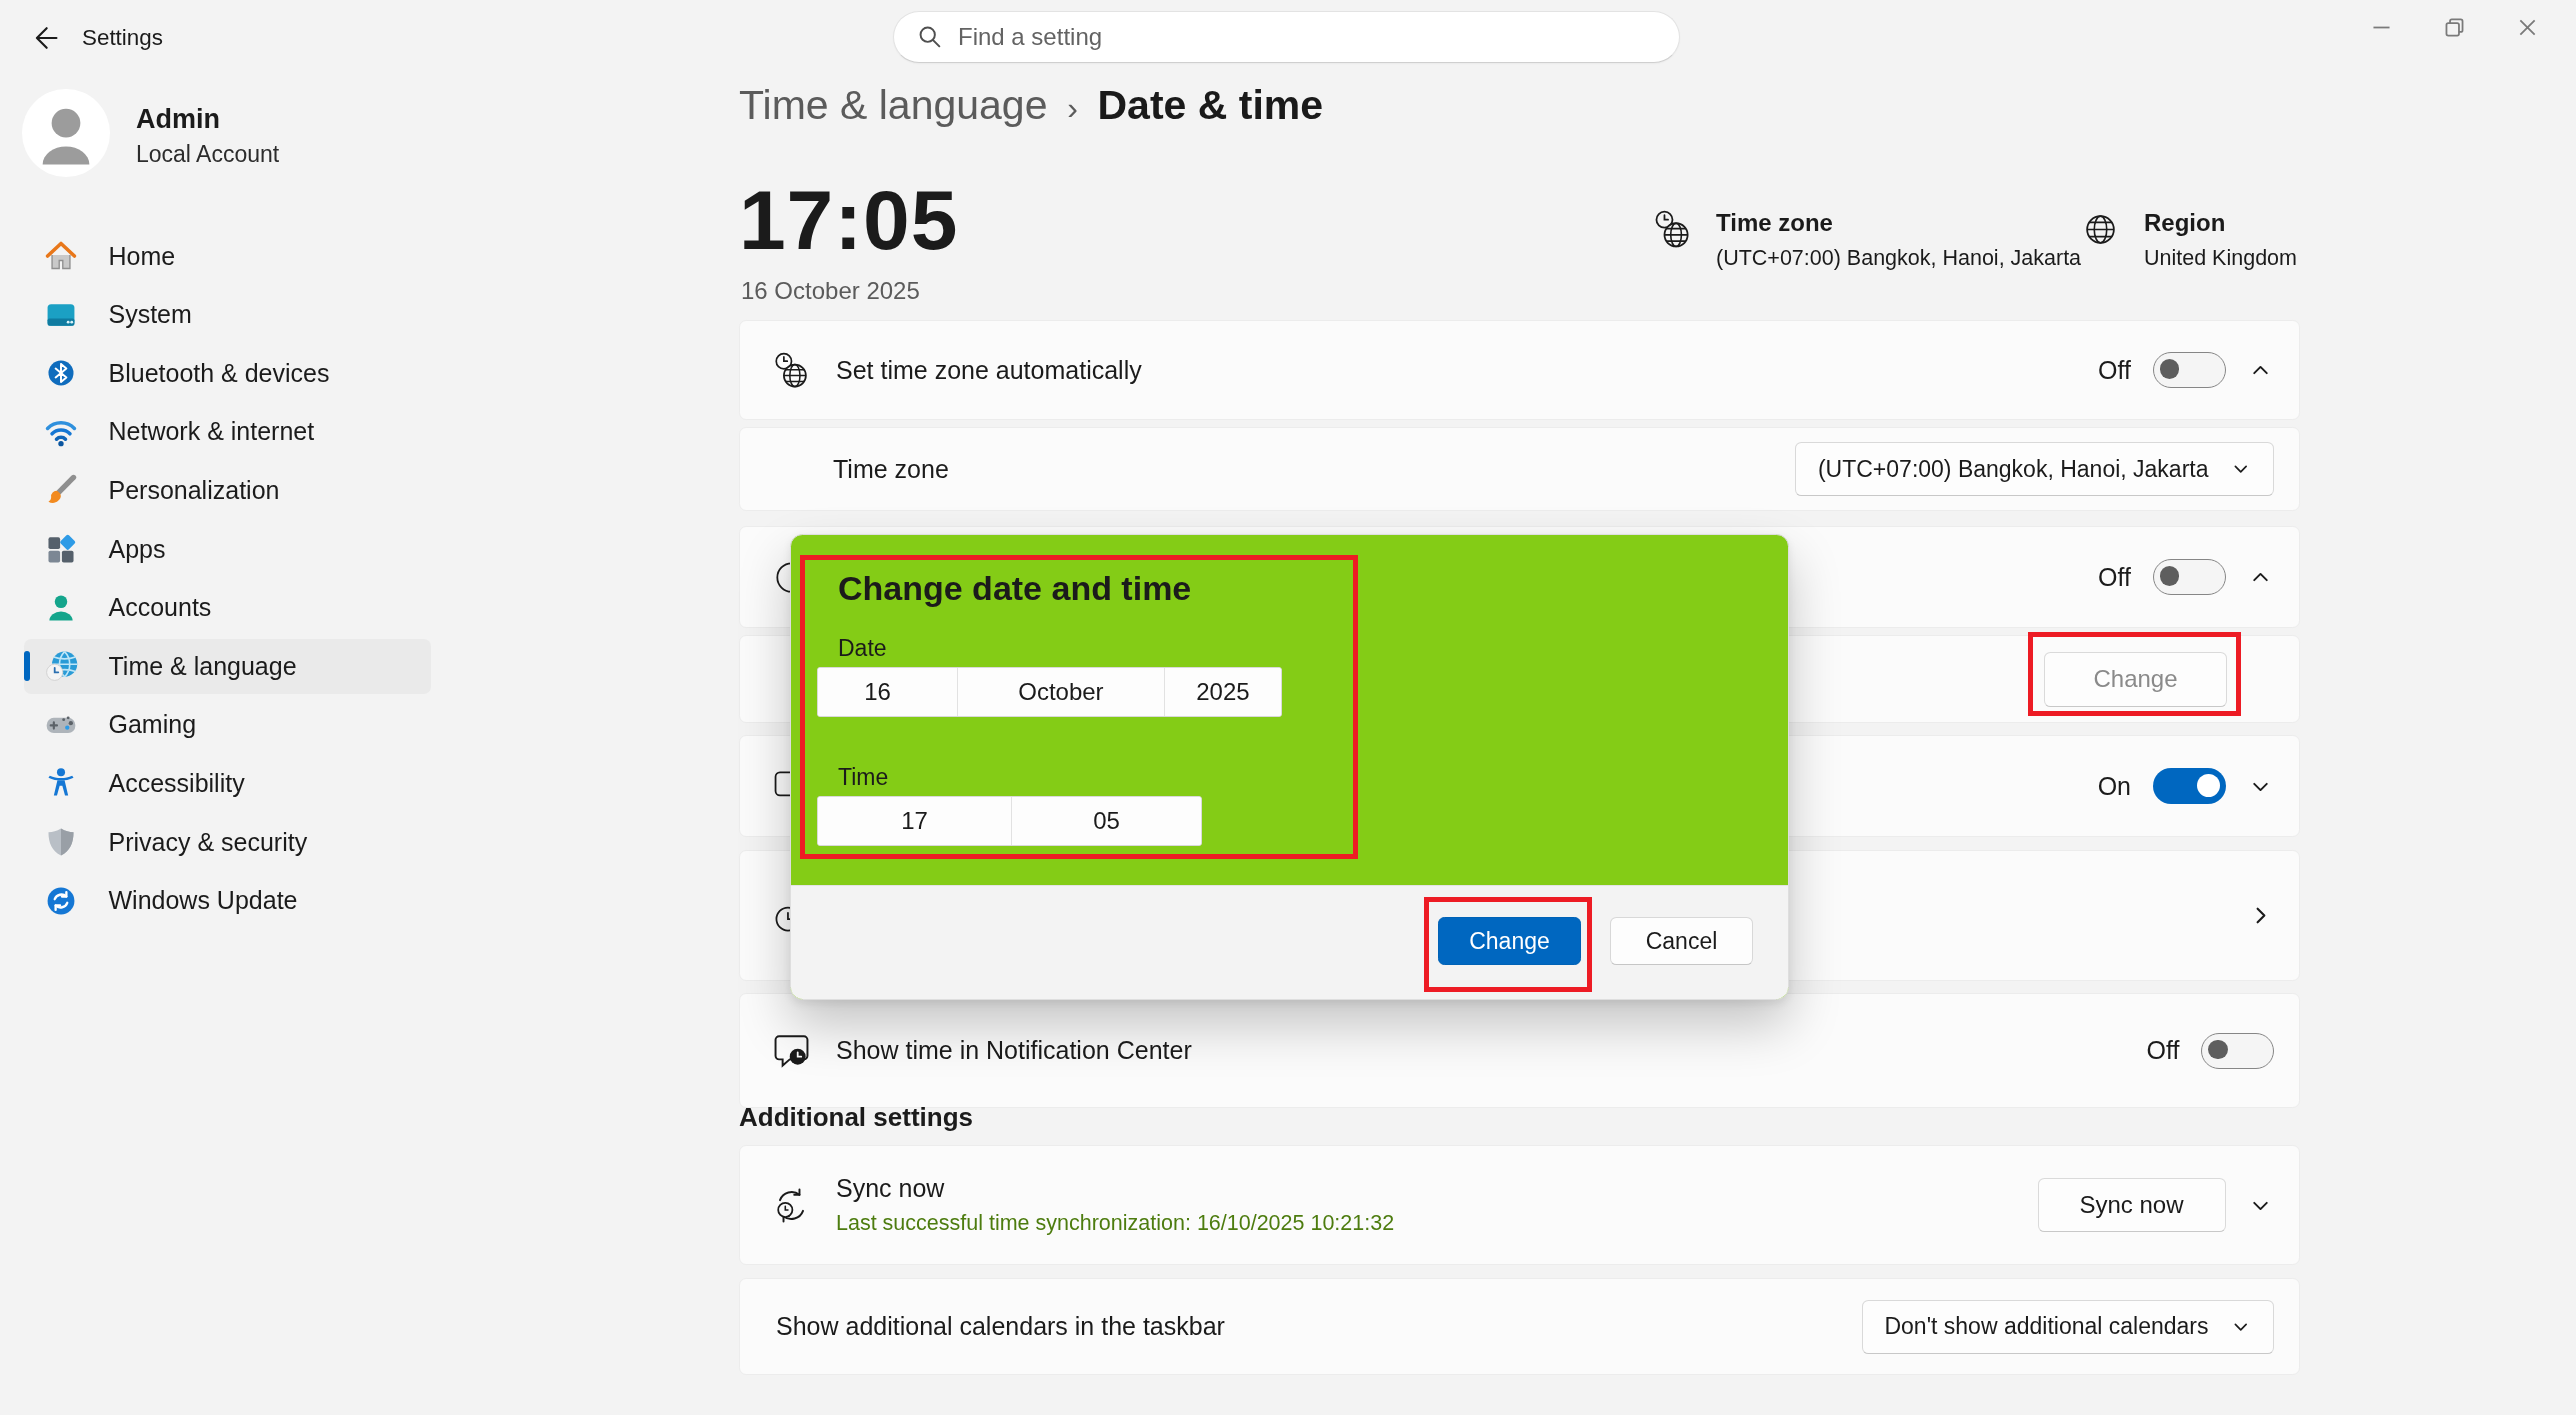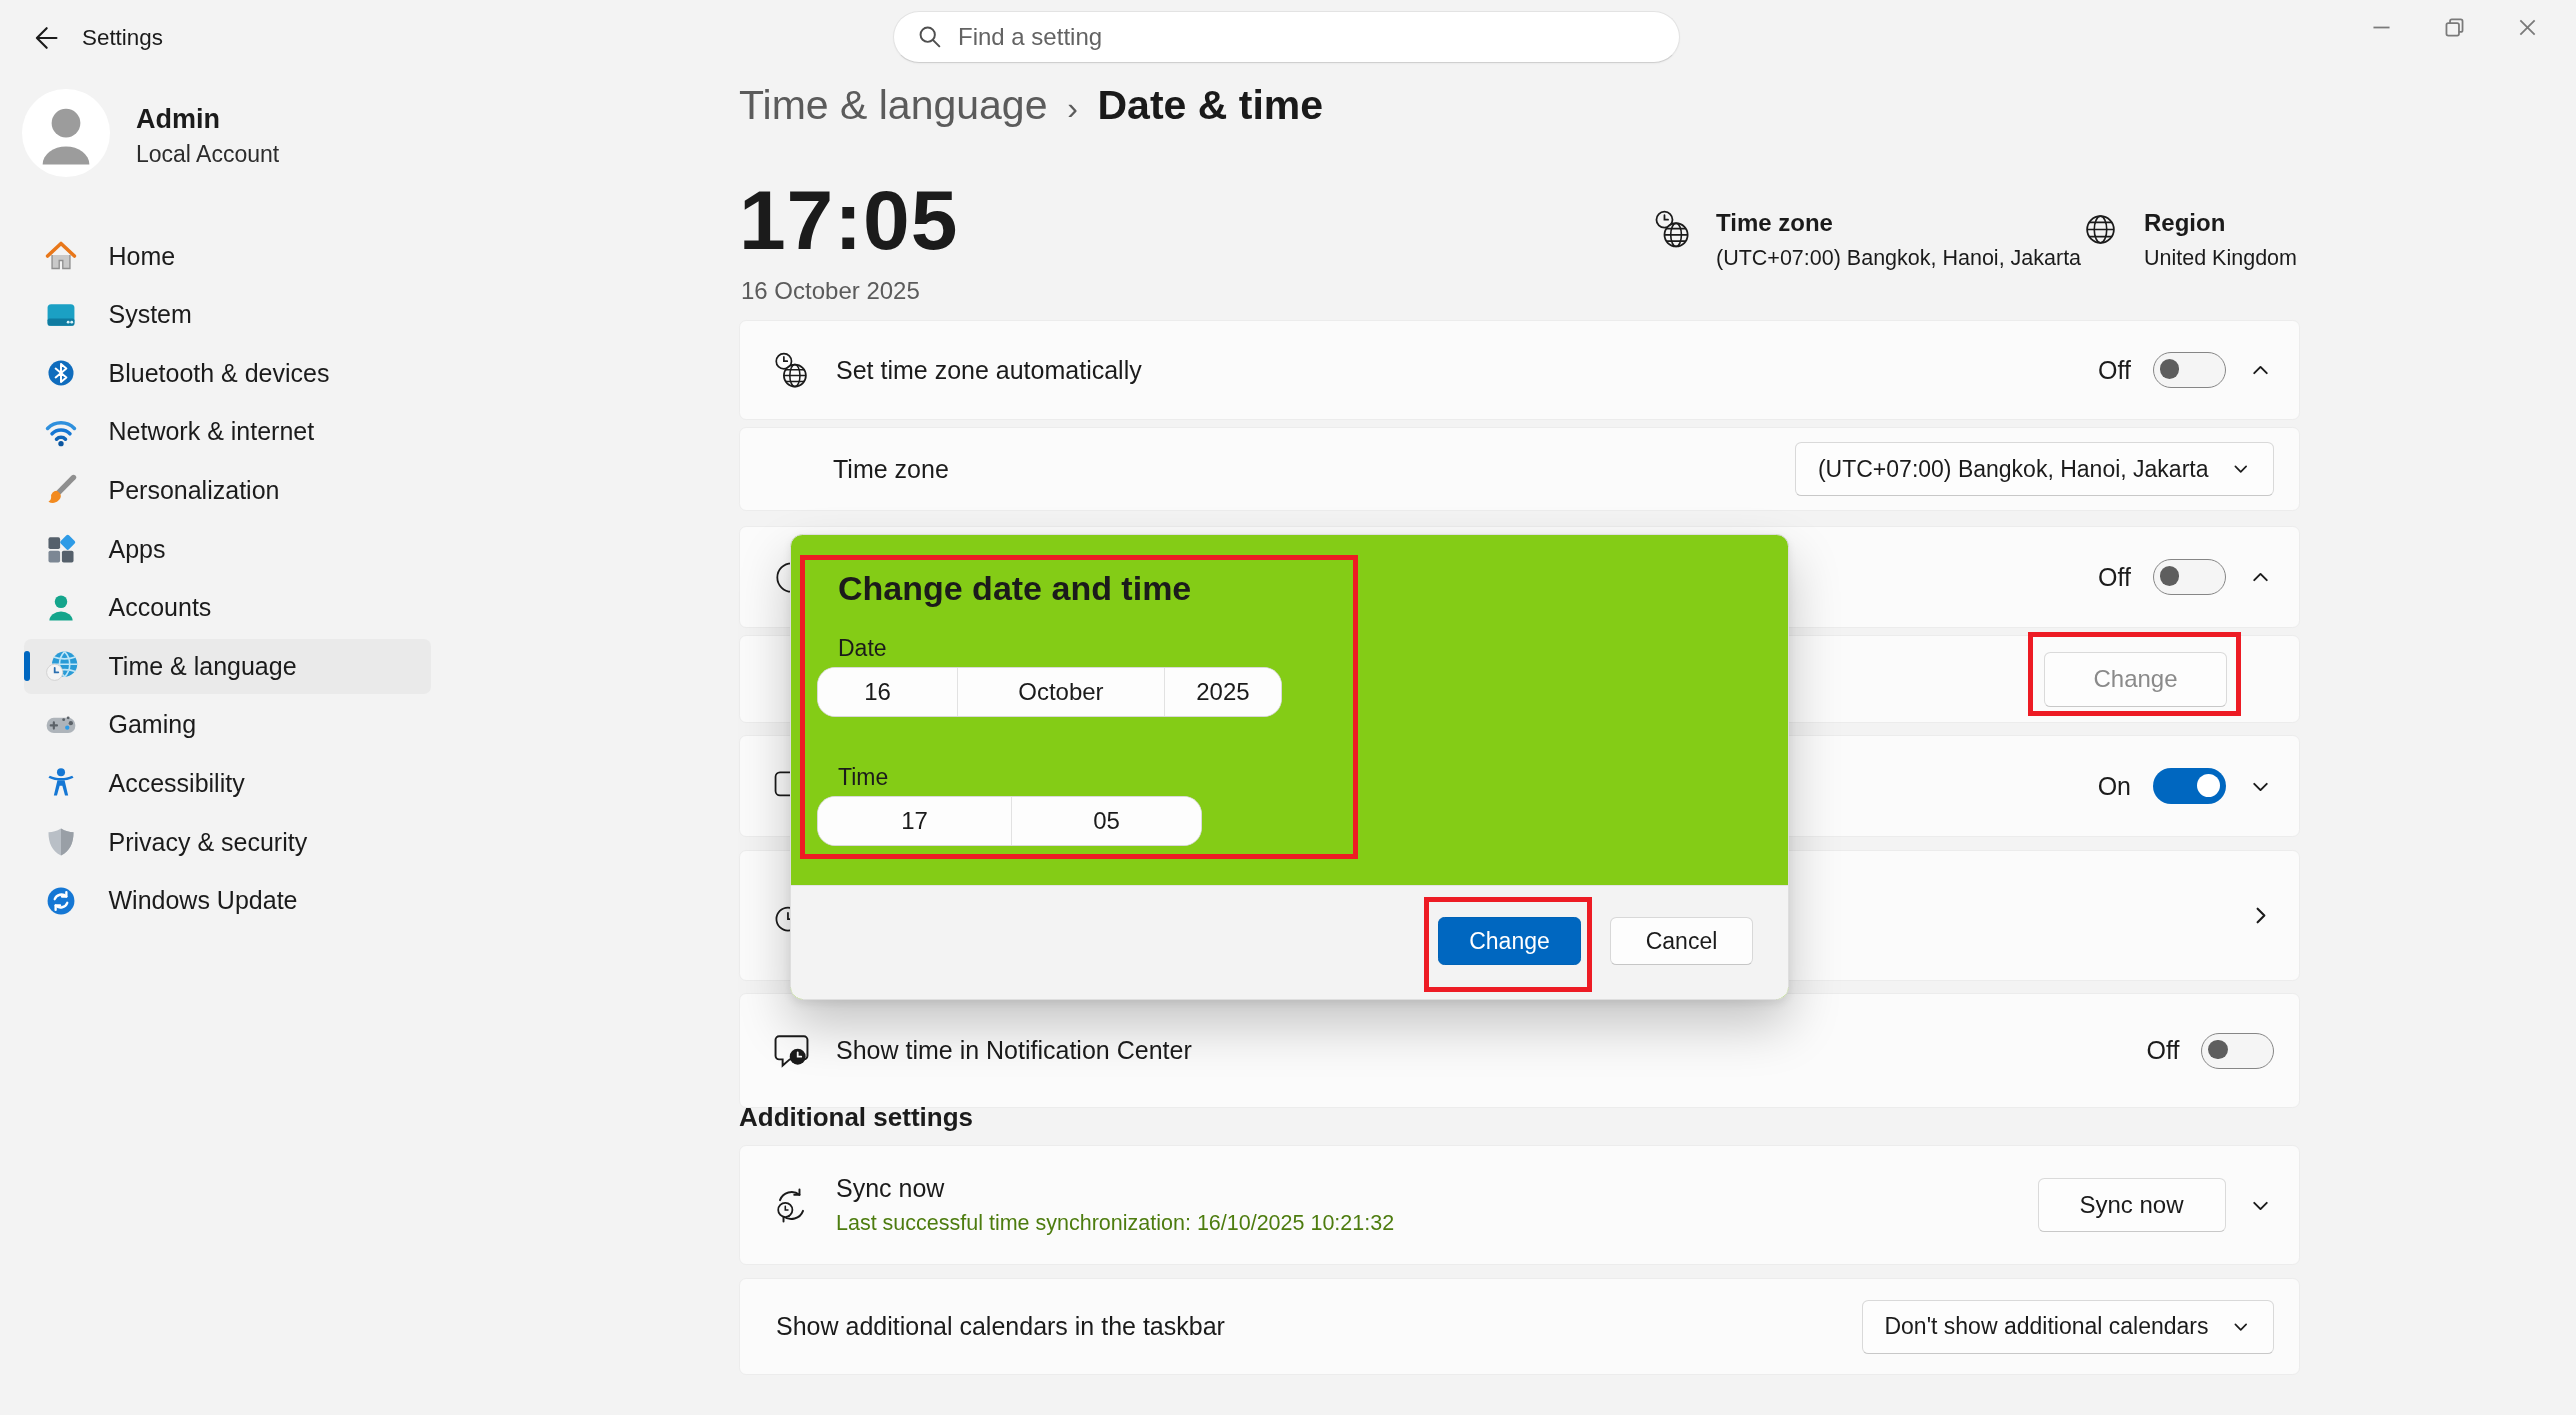--- a/index.html
+++ b/index.html
@@ -64,21 +64,21 @@
 
   .drop-btn { height:54px; background:#fdfdfd; border:0.9px solid #d9d9d9; border-bottom-color:#c8c8c8; border-radius:6.3px; display:flex; align-items:center; padding:0 21.5px; gap:21.5px; font-size:23px; cursor:pointer; white-space:nowrap; }
   .push-btn { background:#fdfdfd; border:0.9px solid #dadada; border-bottom-color:#c8c8c8; border-radius:6.3px; display:flex; align-items:center; justify-content:center; font-size:24px; cursor:pointer; }
 
   .section-header { position:absolute; left:739px; top:1102px; font-size:26px; font-weight:600; }
 
   
   .dialog { position:absolute; left:790px; top:534px; width:999px; height:466px; background:#84cc16; border:0.9px solid #dedede; border-radius:12.5px; box-shadow:0 25px 52px rgba(0,0,0,.22), 0 3.6px 9px rgba(0,0,0,.08); z-index:30; }
   .dlg-title { position:absolute; left:47px; top:34px; font-size:34px; font-weight:600; }
   .dlg-label { position:absolute; left:47px; font-size:23px; }
-  .seg-group { position:absolute; left:26px; display:flex; height:50px; background:#fdfdfd; border:0.9px solid #d9d9d9; border-radius:18px; overflow:hidden; }
+  .seg-group { position:absolute; left:26px; display:flex; height:50px; background:#fdfdfd; border:0.9px solid #d9d9d9; border-radius:3px; overflow:hidden; }
   .seg { display:flex; align-items:center; justify-content:center; font-size:24px; cursor:pointer; background:#fdfdfd; }
   .seg + .seg { border-left:0.9px solid #e2e2e2; }
   .dlg-footer { position:absolute; left:0; bottom:0; width:100%; height:114px; background:#f3f3f3; border-top:0.9px solid #e3e3e3; border-radius:0 0 11.6px 11.6px; }
   .btn-primary { position:absolute; width:143px; height:48px; background:#0067C0; border:0.9px solid #0062b6; border-radius:6.3px; color:#ffffff; font-size:23px; display:flex; align-items:center; justify-content:center; cursor:pointer; }
   .btn-secondary { position:absolute; width:143px; height:48px; background:#fdfdfd; border:0.9px solid #d8d8d8; border-bottom-color:#c6c6c6; border-radius:6.3px; color:#1b1b1b; font-size:23px; display:flex; align-items:center; justify-content:center; cursor:pointer; }
 
   
   .red-box { position:absolute; border:5.4px solid #ED1B24; z-index:50; pointer-events:none; }
 
   svg { display:block; }

